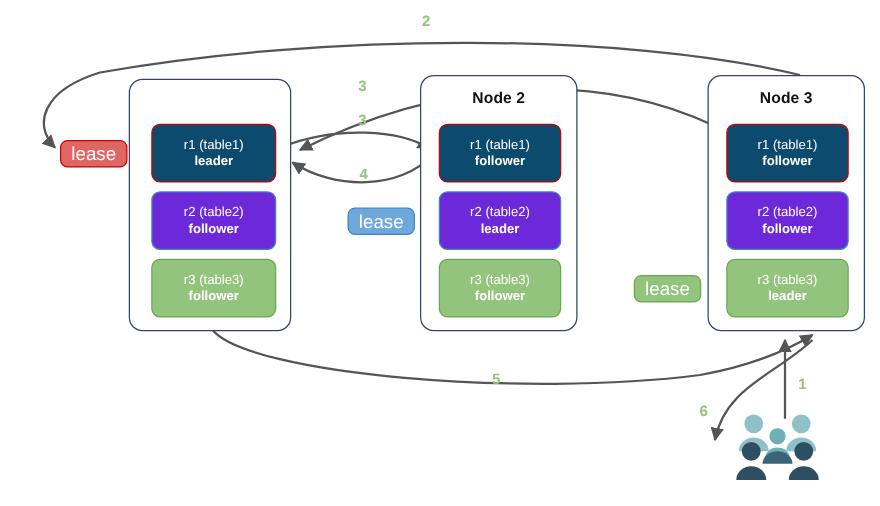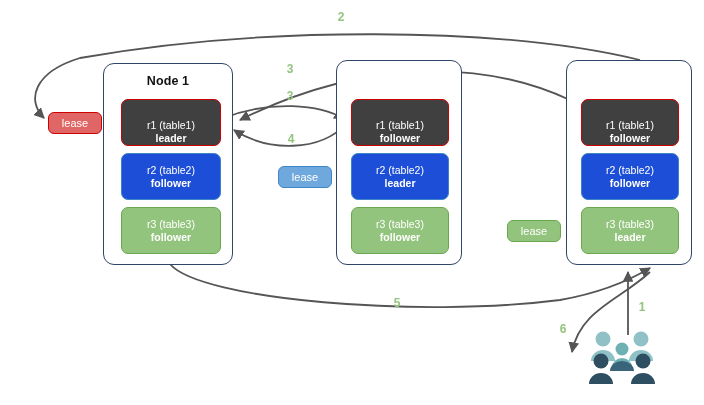--- a/index.html
+++ b/index.html
@@ -48,32 +48,32 @@
     display: flex;
     flex-direction: column;
     align-items: center;
     justify-content: center;
     color: #ffffff;
     font-size: 10.5px;
     line-height: 13px;
     text-align: center;
   }
   .replica .line2 { display: block; font-weight: bold; }
-  .rep-red   { background: #404040; border: 1.5px solid #cc0000; justify-content: flex-end; }
-  .rep-blue  { background: #1d4ed8; border: 1.5px solid #3d85c6; }
+  .rep-red   { background: #0c4a6e; border: 1.5px solid #cc0000; }
+  .rep-blue  { background: #6d28d9; border: 1.5px solid #3d85c6; }
   .rep-green { background: #93c47d; border: 1.5px solid #6aa84f; align-items: center; }
   .lease {
     position: absolute;
     border-radius: 6px;
     box-sizing: border-box;
     display: flex;
     align-items: center;
     justify-content: center;
     color: #ffffff;
-    font-size: 11px;
+    font-size: 15px;
     text-align: right;
   }
   .lease-red   { background: #e06666; border: 1.5px solid #cc0000; }
   .lease-blue  { background: #6fa8dc; border: 1.5px solid #3d85c6; }
   .lease-green { background: #93c47d; border: 1.5px solid #6aa84f; }
   .edge-label {
     position: absolute;
     color: #93c47d;
     font-size: 12px;
     font-weight: bold;
@@ -109,57 +109,58 @@
     <path d="M 346 124 C 320 152, 268 152, 234 130" fill="none" stroke="#555555" stroke-width="1.8" marker-end="url(#arrow)"></path>
 
     <path d="M 170 264 C 200 300, 420 318, 560 300 C 600 293, 630 280, 650 268" fill="none" stroke="#555555" stroke-width="1.8" marker-end="url(#arrow)"></path>
 
     <path d="M 628 335 L 628 272" fill="none" stroke="#555555" stroke-width="1.8" marker-end="url(#arrow)"></path>
 
     <path d="M 650 272 C 620 300, 580 310, 572 352" fill="none" stroke="#555555" stroke-width="1.8" marker-end="url(#arrow)"></path>
   </svg>
 
   <div class="node-box" style="left:103px; top:63px; width:130px; height:202px;">
-    <div class="node-title">Node 1</div>
 
     <div class="replica rep-red" style="left:17px; top:35px; width:100px; height:47px;">
       <span>r1 (table1)</span>
       <span class="line2">leader</span>
     </div>
 
     <div class="replica rep-blue" style="left:17px; top:89px; width:100px; height:47px;">
       <span>r2 (table2)</span>
       <span class="line2">follower</span>
     </div>
 
     <div class="replica rep-green" style="left:17px; top:143px; width:100px; height:47px;">
       <span>r3 (table3)</span>
       <span class="line2">follower</span>
     </div>
   </div>
 
   <div class="node-box" style="left:336px; top:60px; width:126px; height:205px;">
+    <div class="node-title">Node 2</div>
 
     <div class="replica rep-red" style="left:14px; top:38px; width:98px; height:47px;">
       <span>r1 (table1)</span>
       <span class="line2">follower</span>
     </div>
 
     <div class="replica rep-blue" style="left:14px; top:92px; width:98px; height:47px;">
       <span>r2 (table2)</span>
       <span class="line2">leader</span>
     </div>
 
     <div class="replica rep-green" style="left:14px; top:146px; width:98px; height:47px;">
       <span>r3 (table3)</span>
       <span class="line2">follower</span>
     </div>
   </div>
 
   <div class="node-box" style="left:566px; top:60px; width:126px; height:205px;">
+    <div class="node-title">Node 3</div>
 
     <div class="replica rep-red" style="left:14px; top:38px; width:98px; height:47px;">
       <span>r1 (table1)</span>
       <span class="line2">follower</span>
     </div>
 
     <div class="replica rep-blue" style="left:14px; top:92px; width:98px; height:47px;">
       <span>r2 (table2)</span>
       <span class="line2">follower</span>
     </div>

